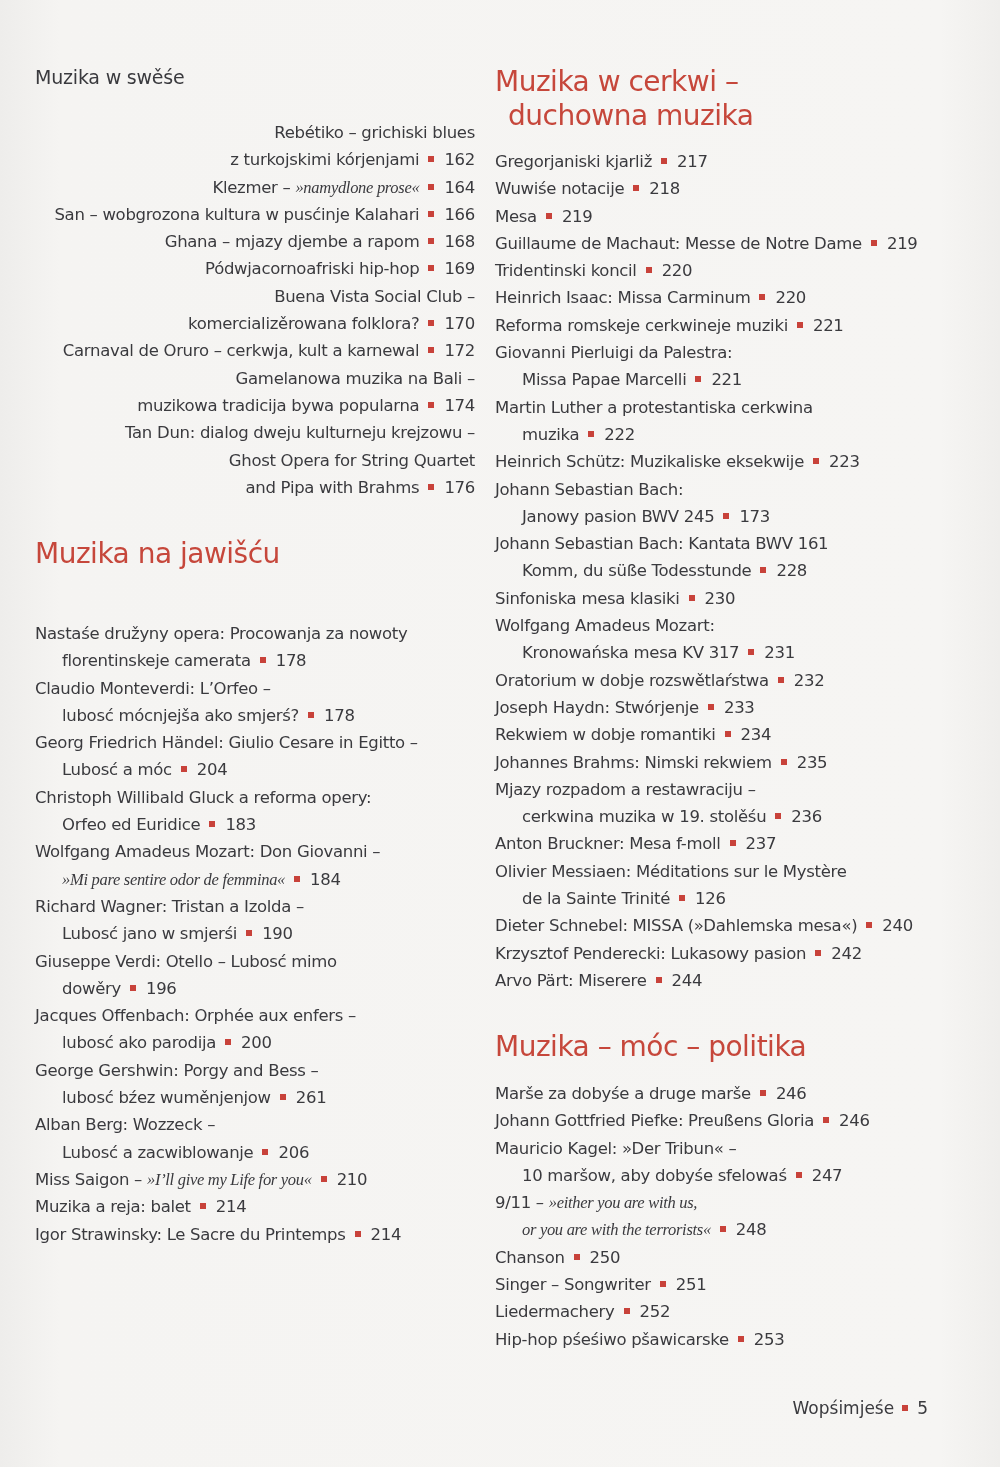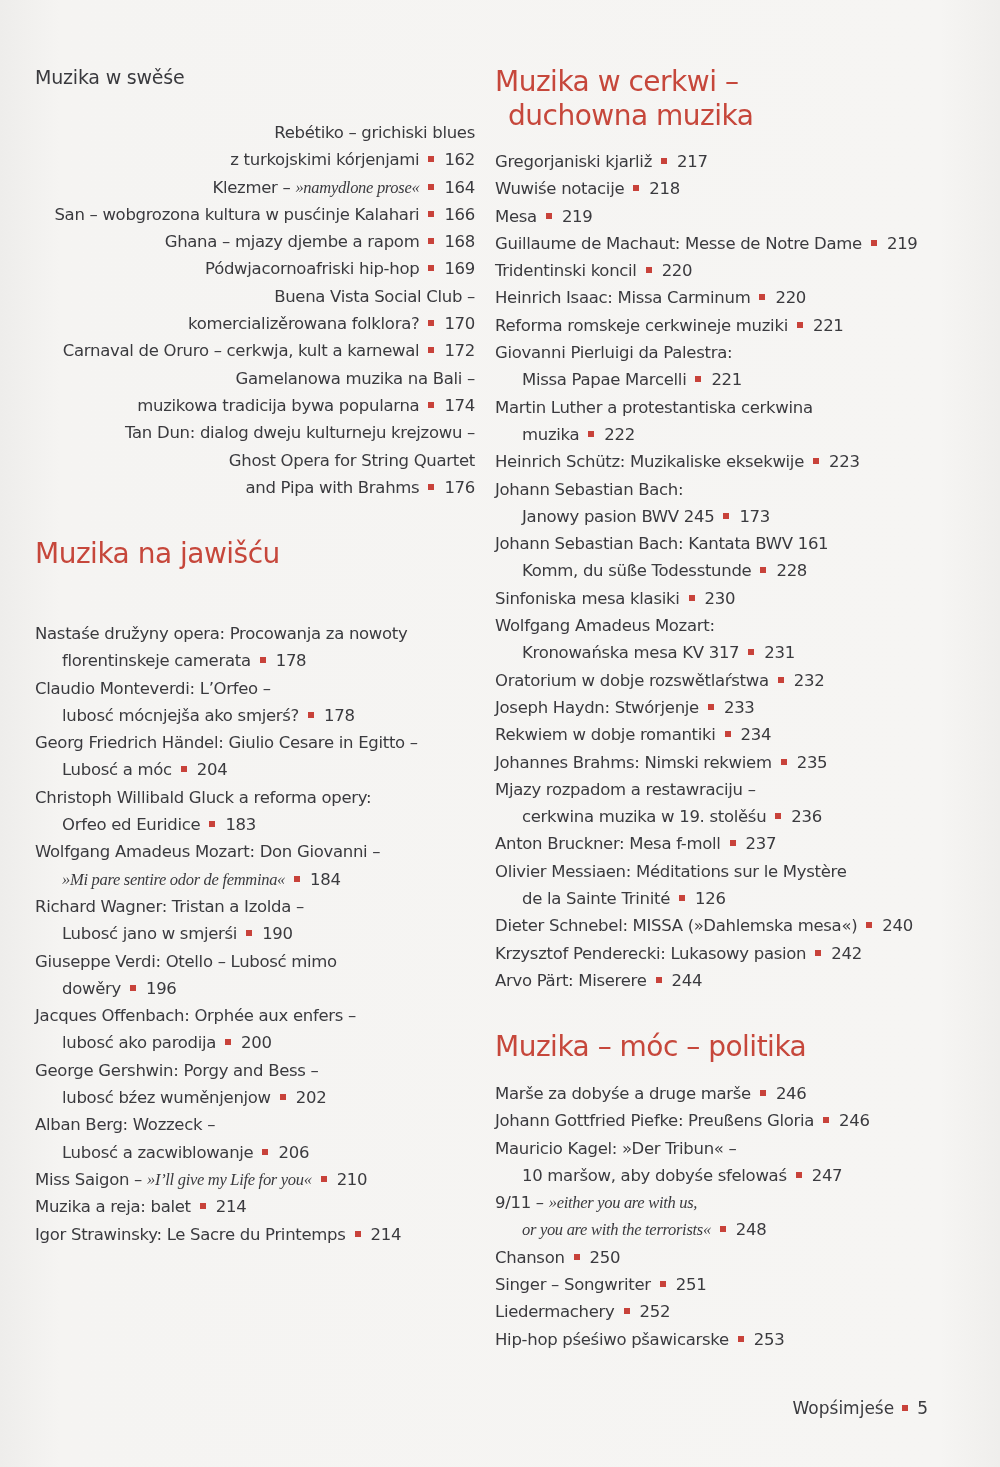--- a/index.html
+++ b/index.html
@@ -110,21 +110,21 @@
         <div class="entry indent"><span>Orfeo ed Euridice</span><span class="bullet"></span><span>183</span></div>
         <div class="entry"><span>Wolfgang Amadeus Mozart:  Don Giovanni –</span></div>
         <div class="entry indent"><span></span><span class="it">»Mi pare sentire odor de femmina«</span><span class="bullet"></span><span>184</span></div>
         <div class="entry"><span>Richard Wagner:  Tristan a Izolda –</span></div>
         <div class="entry indent"><span>Lubosć jano w smjerśi</span><span class="bullet"></span><span>190</span></div>
         <div class="entry"><span>Giuseppe Verdi:  Otello – Lubosć mimo</span></div>
         <div class="entry indent"><span>dowěry</span><span class="bullet"></span><span>196</span></div>
         <div class="entry"><span>Jacques Offenbach:  Orphée aux enfers –</span></div>
         <div class="entry indent"><span>lubosć ako parodija</span><span class="bullet"></span><span>200</span></div>
         <div class="entry"><span>George Gershwin:  Porgy and Bess –</span></div>
-        <div class="entry indent"><span>lubosć bźez wuměnjenjow</span><span class="bullet"></span><span>202</span></div>
+        <div class="entry indent"><span>lubosć bźez wuměnjenjow</span><span class="bullet"></span><span>261</span></div>
         <div class="entry"><span>Alban Berg:  Wozzeck –</span></div>
         <div class="entry indent"><span>Lubosć a zacwiblowanje</span><span class="bullet"></span><span>206</span></div>
         <div class="entry"><span>Miss Saigon – </span><span class="it">»I’ll give my Life for you«</span><span class="bullet"></span><span>210</span></div>
         <div class="entry"><span>Muzika a reja:  balet</span><span class="bullet"></span><span>214</span></div>
         <div class="entry"><span>Igor Strawinsky:  Le Sacre du Printemps</span><span class="bullet"></span><span>214</span></div>
       </div>
   </div>
 
   <div class="col col-right">
     <div class="section-title" style="top:65px;left:0;">Muzika w cerkwi –</div>

